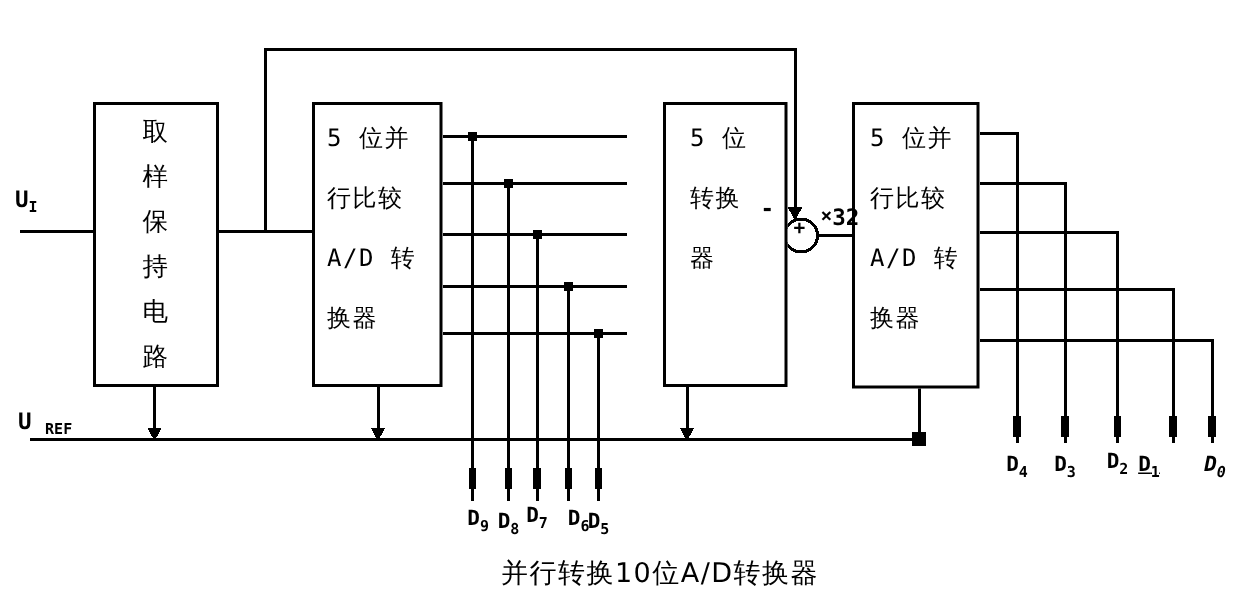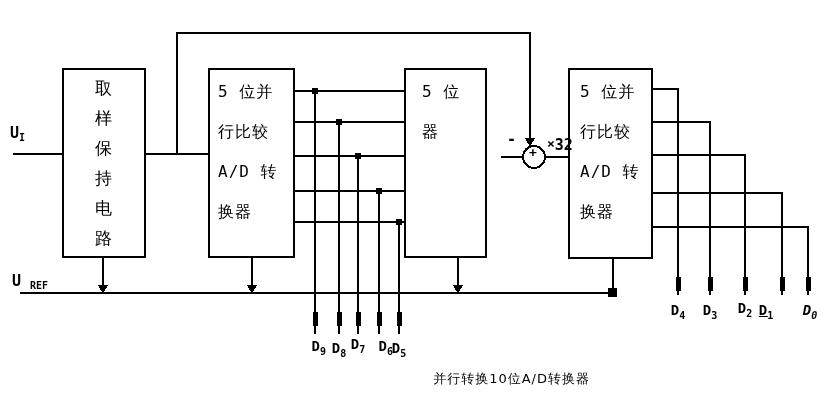--- a/index.html
+++ b/index.html
@@ -18,22 +18,22 @@
     display:flex;flex-direction:column;align-items:center;justify-content:center;
   }
   .vblock .vchar{line-height:30px;font-size:17px;}
   .siglabel{position:absolute;font-weight:bold;font-size:15px;white-space:nowrap;}
   .siglabel .sub{font-size:10px;position:relative;top:3px;font-weight:bold;}
   .dlabel{position:absolute;width:28px;text-align:center;font-weight:bold;font-size:14px;white-space:nowrap;}
   .dlabel .sub{font-size:10px;position:relative;top:4px;}
   .oplabel{position:absolute;font-size:15px;font-weight:bold;}
   .gain{position:absolute;font-size:13px;font-weight:bold;white-space:nowrap;}
   .gain .gval{font-size:15px;position:relative;top:2px;}
-  .caption{position:absolute;left:290px;top:370px;width:300px;text-align:right;
-    font-size:13px;font-family:"DejaVu Sans",sans-serif;letter-spacing:1px;}
+  .caption{position:absolute;left:290px;top:370px;width:300px;text-align:center;
+    font-size:18px;font-family:"DejaVu Sans",sans-serif;letter-spacing:1px;}
 </style>
 </head>
 <body>
 
 <div id="stage">
 
   <svg id="wires" width="831" height="400" viewBox="0 0 831 400" stroke="#000" stroke-width="2" fill="none" shape-rendering="crispEdges">
 
     <polyline points="177,154 177,33 530,33 530,146"></polyline>
     <polygon points="525,138 535,138 530,147" fill="#000" stroke="none"></polygon>
@@ -103,22 +103,23 @@
     <div class="vchar">路</div>
   </div>
 
   <div class="block" style="left:208px;top:68px;width:87px;height:190px;padding:2px 0 0 8px;">
     <div class="bline">5 位并</div>
     <div class="bline">行比较</div>
     <div class="bline">A/D 转</div>
     <div class="bline">换器</div>
   </div>
 
-  <div class="block" style="left:404px;top:68px;width:83px;height:190px;padding:2px 0 0 16px;">
+  <div class="block" style="left:442px;top:68px;width:83px;height:190px;padding:2px 0 0 16px;">
     <div class="bline">5 位</div>
+    <div class="bline">转换</div>
     <div class="bline">器</div>
   </div>
 
   <div class="block" style="left:568px;top:68px;width:85px;height:191px;padding:2px 0 0 10px;">
     <div class="bline">5 位并</div>
     <div class="bline">行比较</div>
     <div class="bline">A/D 转</div>
     <div class="bline">换器</div>
   </div>
 

